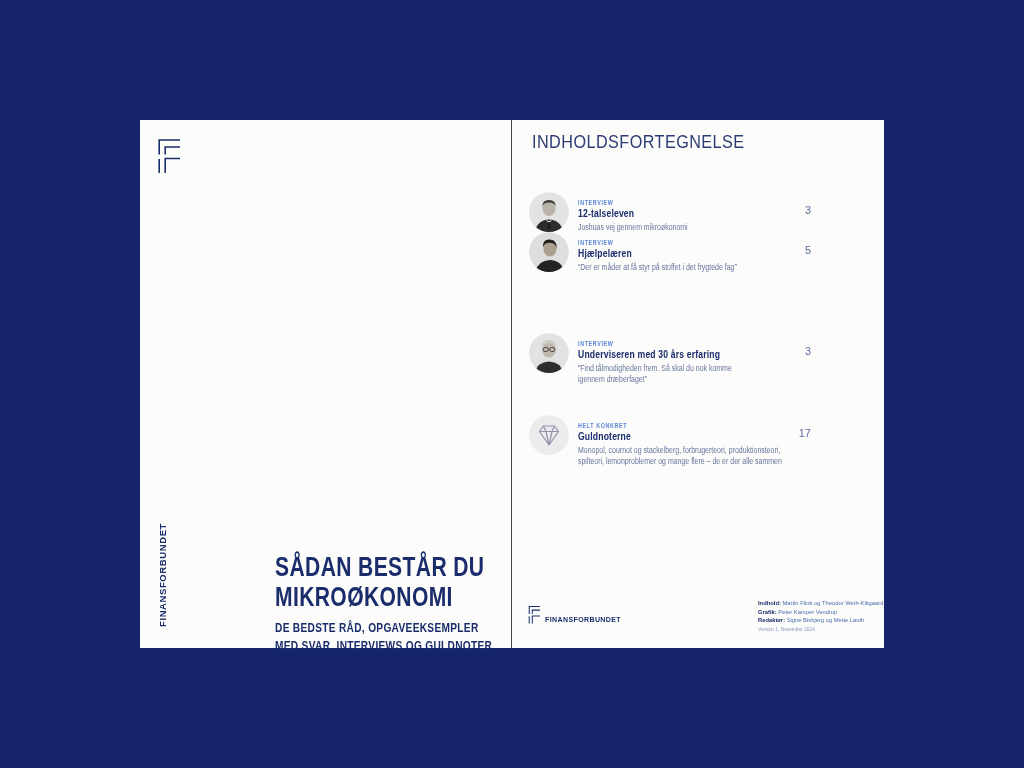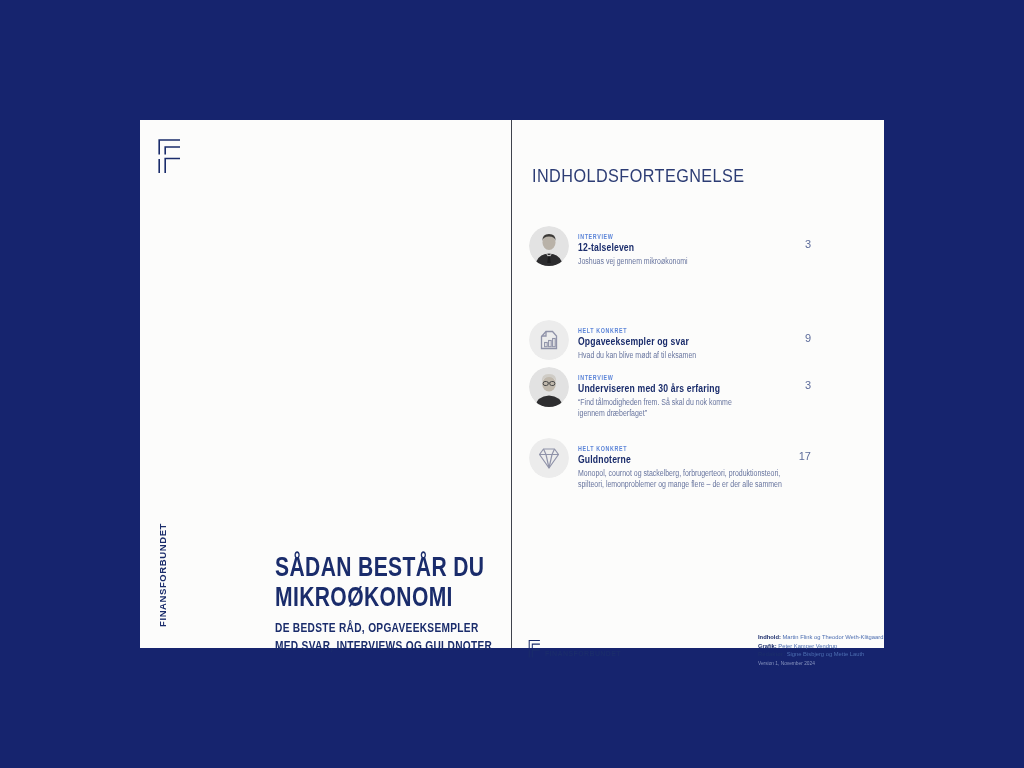--- a/index.html
+++ b/index.html
@@ -8,21 +8,21 @@
     background:#16246e;
     font-family:"Liberation Sans", sans-serif;
     position:relative;
   }
   .spread {
     position:absolute; left:140px; top:120px; width:744px; height:528px;
     background:#fcfcfb;
   }
   .page { position:absolute; top:0; height:528px; }
   .page-left  { left:0; width:371px; }
-  .page-right { left:372px; width:372px;margin-top:34px; }
+  .page-right { left:372px; width:372px; }
   .fold {
     position:absolute; left:371px; top:0; width:1px; height:528px;
     background:#3f434d;
   }
   
   .brand-logo { position:absolute; left:18px; top:19px; }
   .title-block {
     position:absolute; left:135px; top:432px; width:300px;
     transform:scaleX(0.78); transform-origin:0 0;
     color:#1a2c6b;
@@ -127,39 +127,37 @@
         </svg>
       </div>
       <div class="toc-text">
         <div class="toc-kind">INTERVIEW</div>
         <div class="toc-title">12-talseleven</div>
         <div class="toc-sub">Joshuas vej gennem mikroøkonomi</div>
       </div>
       <div class="toc-page">3</div>
     </div>
 
-
-    <div class="toc-row" style="top:166px">
-      <div class="toc-icon">
-        <svg width="40" height="40" viewBox="0 0 40 40">
-          <circle cx="20" cy="20" r="20" fill="#ececec"></circle>
-          <path d="M17,11.5 h6.5 l4,4.5 v12.5 h-15 v-12 Z" fill="none" stroke="#9093a9" stroke-width="1.3"></path>
-          <path d="M17,11.5 v4.5 h-4.3" fill="none" stroke="#9093a9" stroke-width="1.3"></path>
-          <rect x="15.6" y="22.5" width="2.6" height="4.2" fill="none" stroke="#9093a9" stroke-width="1.1"></rect>
-          <rect x="19.6" y="20.5" width="2.6" height="6.2" fill="none" stroke="#9093a9" stroke-width="1.1"></rect>
-          <rect x="23.6" y="18.5" width="2.6" height="8.2" fill="none" stroke="#9093a9" stroke-width="1.1"></rect>
-        </svg>
-      </div>
-      <div class="toc-text">
-        <div class="toc-kind">HELT KONKRET</div>
-        <div class="toc-title">Opgaveeksempler og svar</div>
-        <div class="toc-sub">Hvad du kan blive mødt af til eksamen</div>
-      </div>
-      <div class="toc-page">9</div>
-    </div>
+    <div class="toc-row" style="top:112px">
+      <div class="toc-icon">
+        <svg width="40" height="40" viewBox="0 0 40 40">
+          <circle cx="20" cy="20" r="20" fill="#dedede"></circle>
+          <ellipse cx="21" cy="17" rx="6.5" ry="7.5" fill="#ab9f90"></ellipse>
+          <path d="M14,16 Q13,7 21,7.5 Q28.5,8 27.6,17 Q27,11 21,10.8 Q15,10.6 14,16 Z" fill="#201e1c"></path>
+          <path d="M6,40 Q9,28.5 21,28 Q33,28.5 35,40 Z" fill="#232323"></path>
+        </svg>
+      </div>
+      <div class="toc-text">
+        <div class="toc-kind">INTERVIEW</div>
+        <div class="toc-title">Hjælpelæren</div>
+        <div class="toc-sub">“Der er måder at få styr på stoffet i det frygtede fag”</div>
+      </div>
+      <div class="toc-page">5</div>
+    </div>
+
 
     <div class="toc-row" style="top:213px">
       <div class="toc-icon">
         <svg width="40" height="40" viewBox="0 0 40 40">
           <circle cx="20" cy="20" r="20" fill="#e2e2e2"></circle>
           <ellipse cx="20" cy="17" rx="6.8" ry="7.5" fill="#c0b8ac"></ellipse>
           <path d="M13,16 Q11.5,7 20,7 Q28.5,7 27,16 Q26.5,10 20,10 Q13.5,10 13,16 Z" fill="#cfccc6"></path>
           <rect x="14.2" y="14.5" width="5" height="4" rx="1.8" fill="none" stroke="#4a4a4a" stroke-width="1"></rect>
           <rect x="20.8" y="14.5" width="5" height="4" rx="1.8" fill="none" stroke="#4a4a4a" stroke-width="1"></rect>
           <path d="M19.2,16 h1.6" stroke="#4a4a4a" stroke-width="1"></path>
@@ -168,21 +166,21 @@
       </div>
       <div class="toc-text">
         <div class="toc-kind">INTERVIEW</div>
         <div class="toc-title">Underviseren med 30 års erfaring</div>
         <div class="toc-sub">“Find tålmodigheden frem. Så skal du nok komme
 igennem dræberfaget”</div>
       </div>
       <div class="toc-page">3</div>
     </div>
 
-    <div class="toc-row" style="top:284px">
+    <div class="toc-row" style="top:295px">
       <div class="toc-icon">
         <svg width="40" height="40" viewBox="0 0 40 40">
           <circle cx="20" cy="20" r="20" fill="#ececec"></circle>
           <g fill="none" stroke="#9093a9" stroke-width="1.2" stroke-linejoin="round">
             <polygon points="20,30 10.5,16.5 14.5,11 25.5,11 29.5,16.5"></polygon>
             <path d="M10.5,16.5 H29.5"></path>
             <path d="M14.5,11 L17,16.5 L20,30"></path>
             <path d="M25.5,11 L23,16.5 L20,30"></path>
             <path d="M17,16.5 H23"></path>
           </g>

